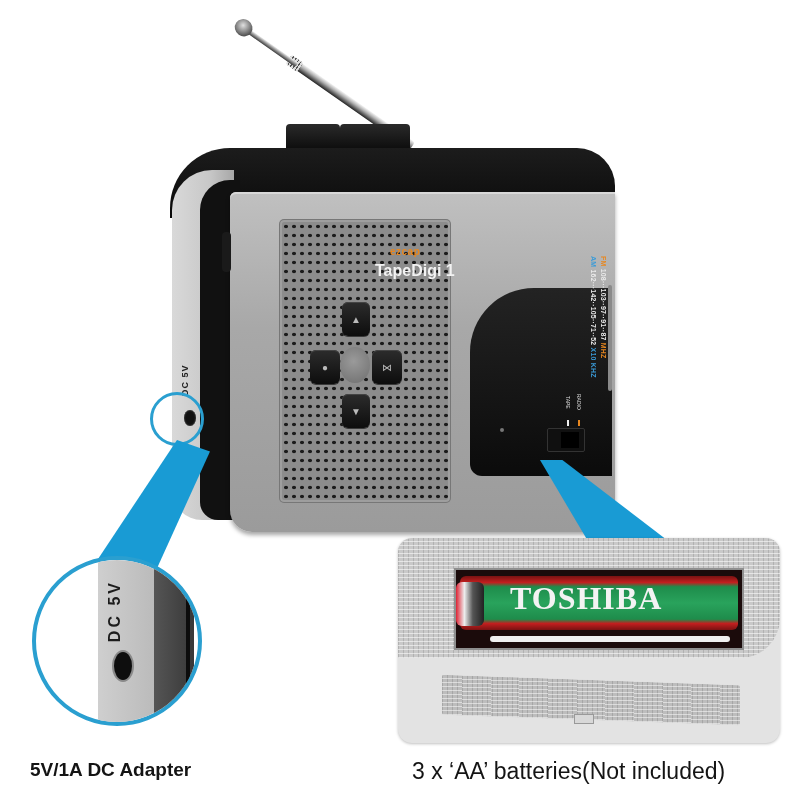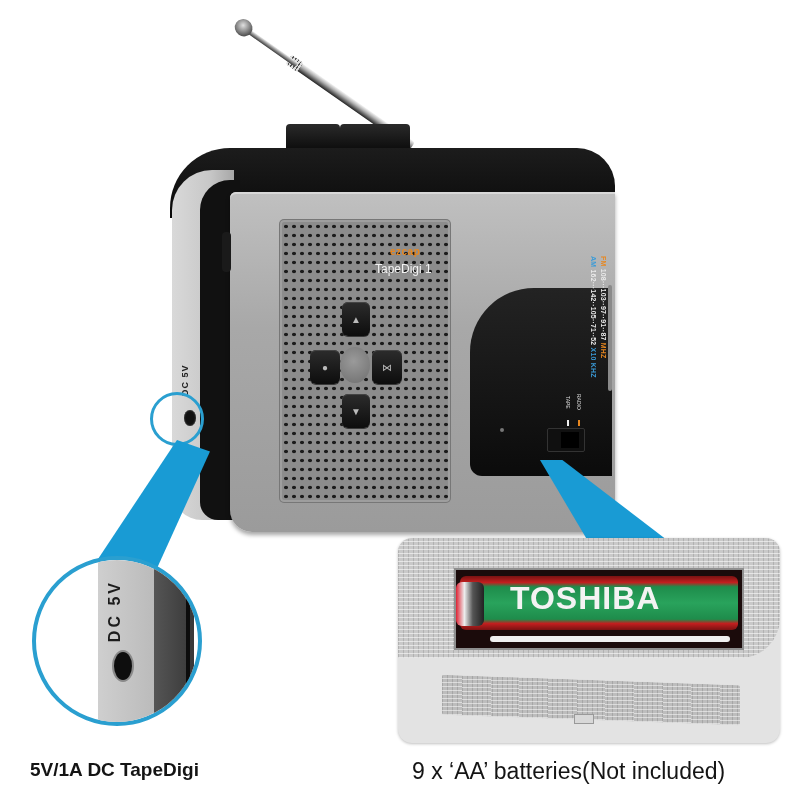--- a/index.html
+++ b/index.html
@@ -41,21 +41,21 @@
   .grill { position: absolute; left: 110px; top: 100px; width: 170px; height: 282px;
     border-radius: 4px; background-color: #8c8c8c;
     background-image: radial-gradient(circle, #1b1b1b 1.6px, transparent 2.1px);
     background-size: 8px 9px; background-position: 2px 2px;
     box-shadow: inset 0 0 0 2px #9e9e9e, 0 0 0 1px #777; }
 
   
   .panel { position: absolute; left: 300px; top: 168px; width: 142px; height: 188px;
     background: linear-gradient(180deg, #232323, #0b0b0b); border-radius: 64px 0 0 12px; }
   .brand { position: absolute; left: 390px; top: 246px; font-size: 10px; font-weight: bold; color: #e8871f; letter-spacing: .5px; text-align: center; }
-  .model { position: absolute; left: 375px; top: 262px; font-size: 12px; font-weight: normal; color: #f2f2f2; }
+  .model { position: absolute; left: 375px; top: 262px; font-size: 16px; font-weight: bold; color: #f2f2f2; }
   .btn { position: absolute; width: 28px; height: 34px; background: linear-gradient(180deg, #2c2c2c, #0d0d0d);
     border-radius: 6px; box-shadow: 0 1px 0 #3a3a3a, inset 0 1px 0 #444; color: #bbb; font-size: 10px;
     display: flex; align-items: center; justify-content: center; }
   .btn.up    { left: 342px; top: 302px; }
   .btn.down  { left: 342px; top: 394px; }
   .btn.left  { left: 310px; top: 350px; width: 30px; }
   .btn.right { left: 372px; top: 350px; width: 30px; }
   .btn-center { position: absolute; left: 340px; top: 347px; width: 30px; height: 36px; border-radius: 50%;
     background: radial-gradient(circle at 45% 40%, #9a9a9a, #6e6e6e); }
   .led { position: absolute; left: 500px; top: 428px; width: 4px; height: 4px; border-radius: 50%; background: #777; }
@@ -95,21 +95,21 @@
   .bp-metal { position: absolute; left: 0; top: 0; width: 382px; height: 120px;
     background-color: #c9c9c9;
     background-image: repeating-linear-gradient(0deg, rgba(255,255,255,.55) 0 1px, transparent 1px 4px),
                       repeating-linear-gradient(90deg, rgba(0,0,0,.12) 0 1px, transparent 1px 5px);
     border-radius: 14px 14px 40px 0; }
   .bp-slot { position: absolute; left: 56px; top: 30px; width: 290px; height: 82px; background: #1b0b0b; border: 2px solid #8f8f8f; }
   .battery { position: absolute; left: 62px; top: 38px; width: 278px; height: 54px; border-radius: 6px;
     background: linear-gradient(180deg, #7a1212 0%, #c21f1f 12%, #1e8c4b 20%, #29a35c 50%, #1e8c4b 80%, #c21f1f 88%, #7a1212 100%); }
   .battery-cap { position: absolute; left: 58px; top: 44px; width: 28px; height: 44px; border-radius: 6px;
     background: linear-gradient(90deg, #d23 0%, #eee 30%, #555 60%, #222 100%); }
-  .battery-label { position: absolute; left: 112px; top: 42px; font-size: 32px; font-weight: bold; color: #f3f3f3; letter-spacing: 1px; }
+  .battery-label { position: absolute; left: 112px; top: 42px; font-size: 32px; font-weight: bold; color: #f3f3f3; letter-spacing: 1px; font-family: Liberation Serif, serif; }
   .bp-bar { position: absolute; left: 92px; top: 98px; width: 240px; height: 6px; background: #f0f0f0; border-radius: 3px; }
   .bp-cover { position: absolute; left: 44px; top: 142px; width: 298px; height: 40px;
     background-color: #bdbdbd;
     background-image: repeating-linear-gradient(0deg, rgba(255,255,255,.5) 0 1px, transparent 1px 4px),
                       repeating-linear-gradient(90deg, rgba(0,0,0,.12) 0 1px, transparent 1px 5px);
     transform: skewY(2deg); border-radius: 2px; }
   .bp-tab { position: absolute; left: 176px; top: 176px; width: 20px; height: 10px; background: #d8d8d8; border: 1px solid #999; }
 
   
   .caption-left { position: absolute; left: 30px; top: 759px; font-size: 19px; font-weight: bold; color: #141414; }
@@ -185,14 +185,14 @@
   <div class="bp-metal"></div>
   <div class="bp-slot"></div>
   <div class="battery"></div>
   <div class="battery-cap"></div>
   <div class="battery-label">TOSHIBA</div>
   <div class="bp-bar"></div>
   <div class="bp-cover"></div>
   <div class="bp-tab"></div>
 </div>
 
-<div class="caption-left">5V/1A DC TapeDigi</div>
-<div class="caption-right">9 x ‘AA’ batteries(Not included)</div>
+<div class="caption-left">5V/1A DC Adapter</div>
+<div class="caption-right">3 x ‘AA’ batteries(Not included)</div>
 
 </body></html>

